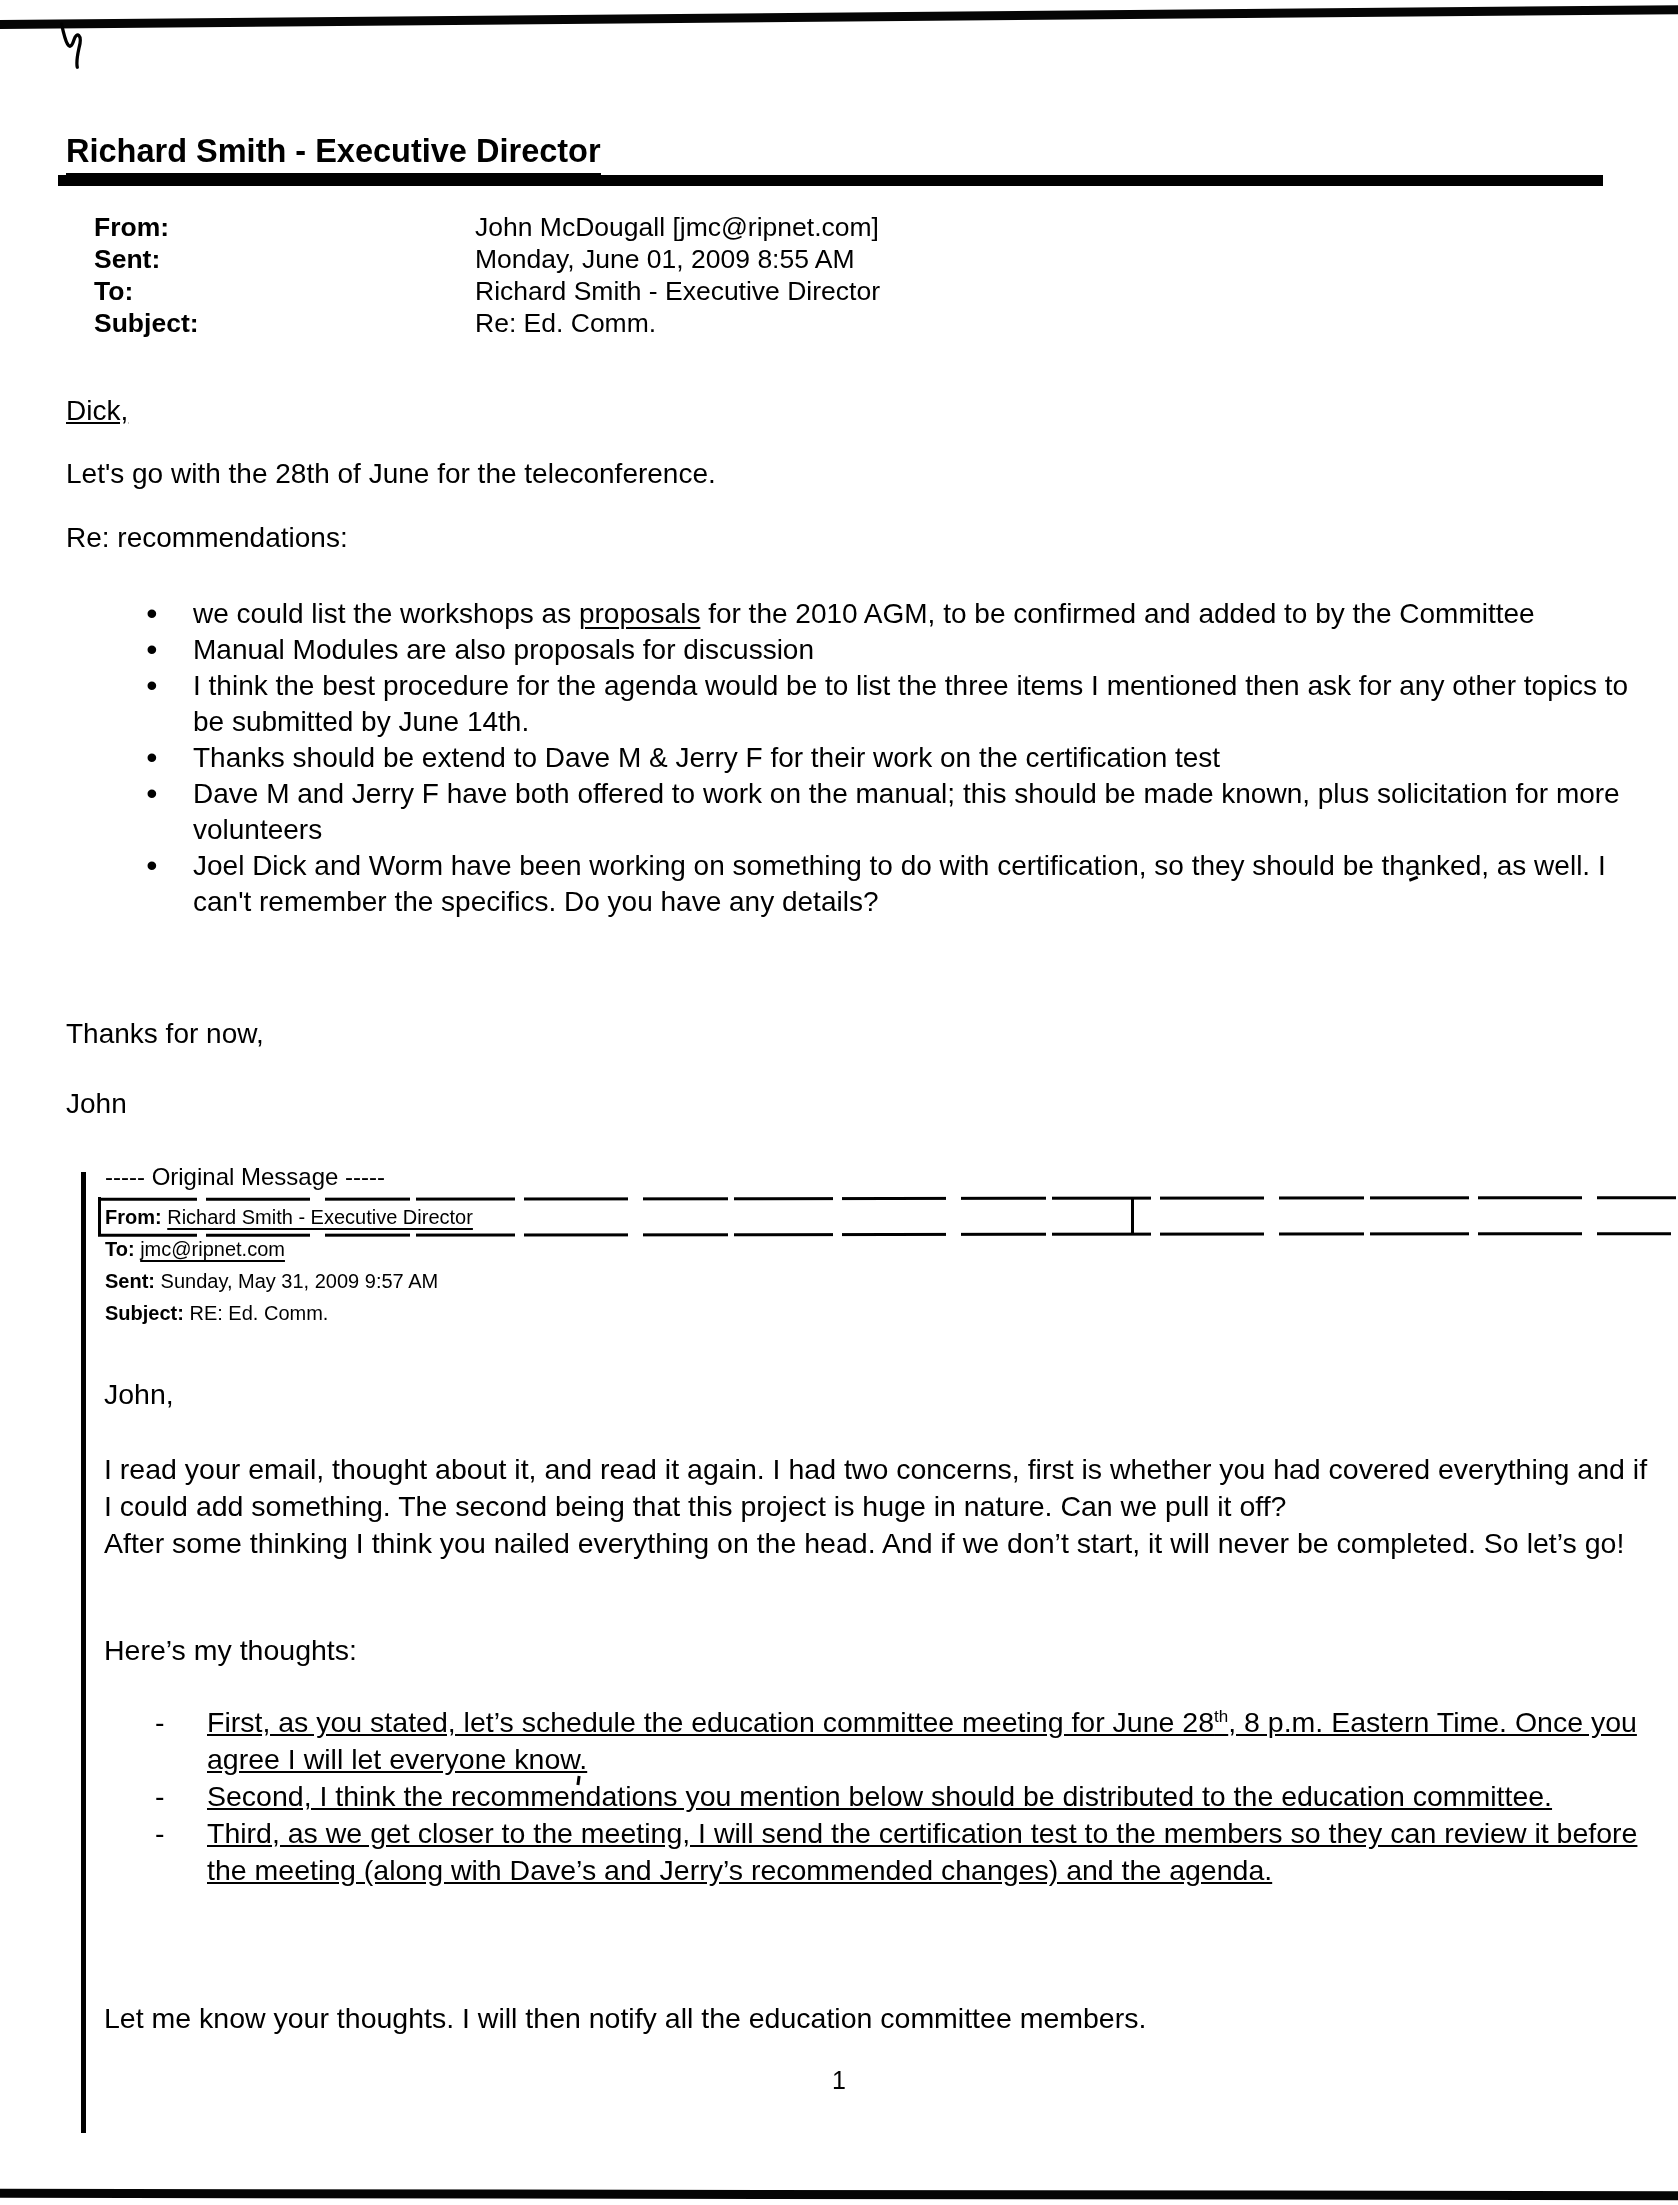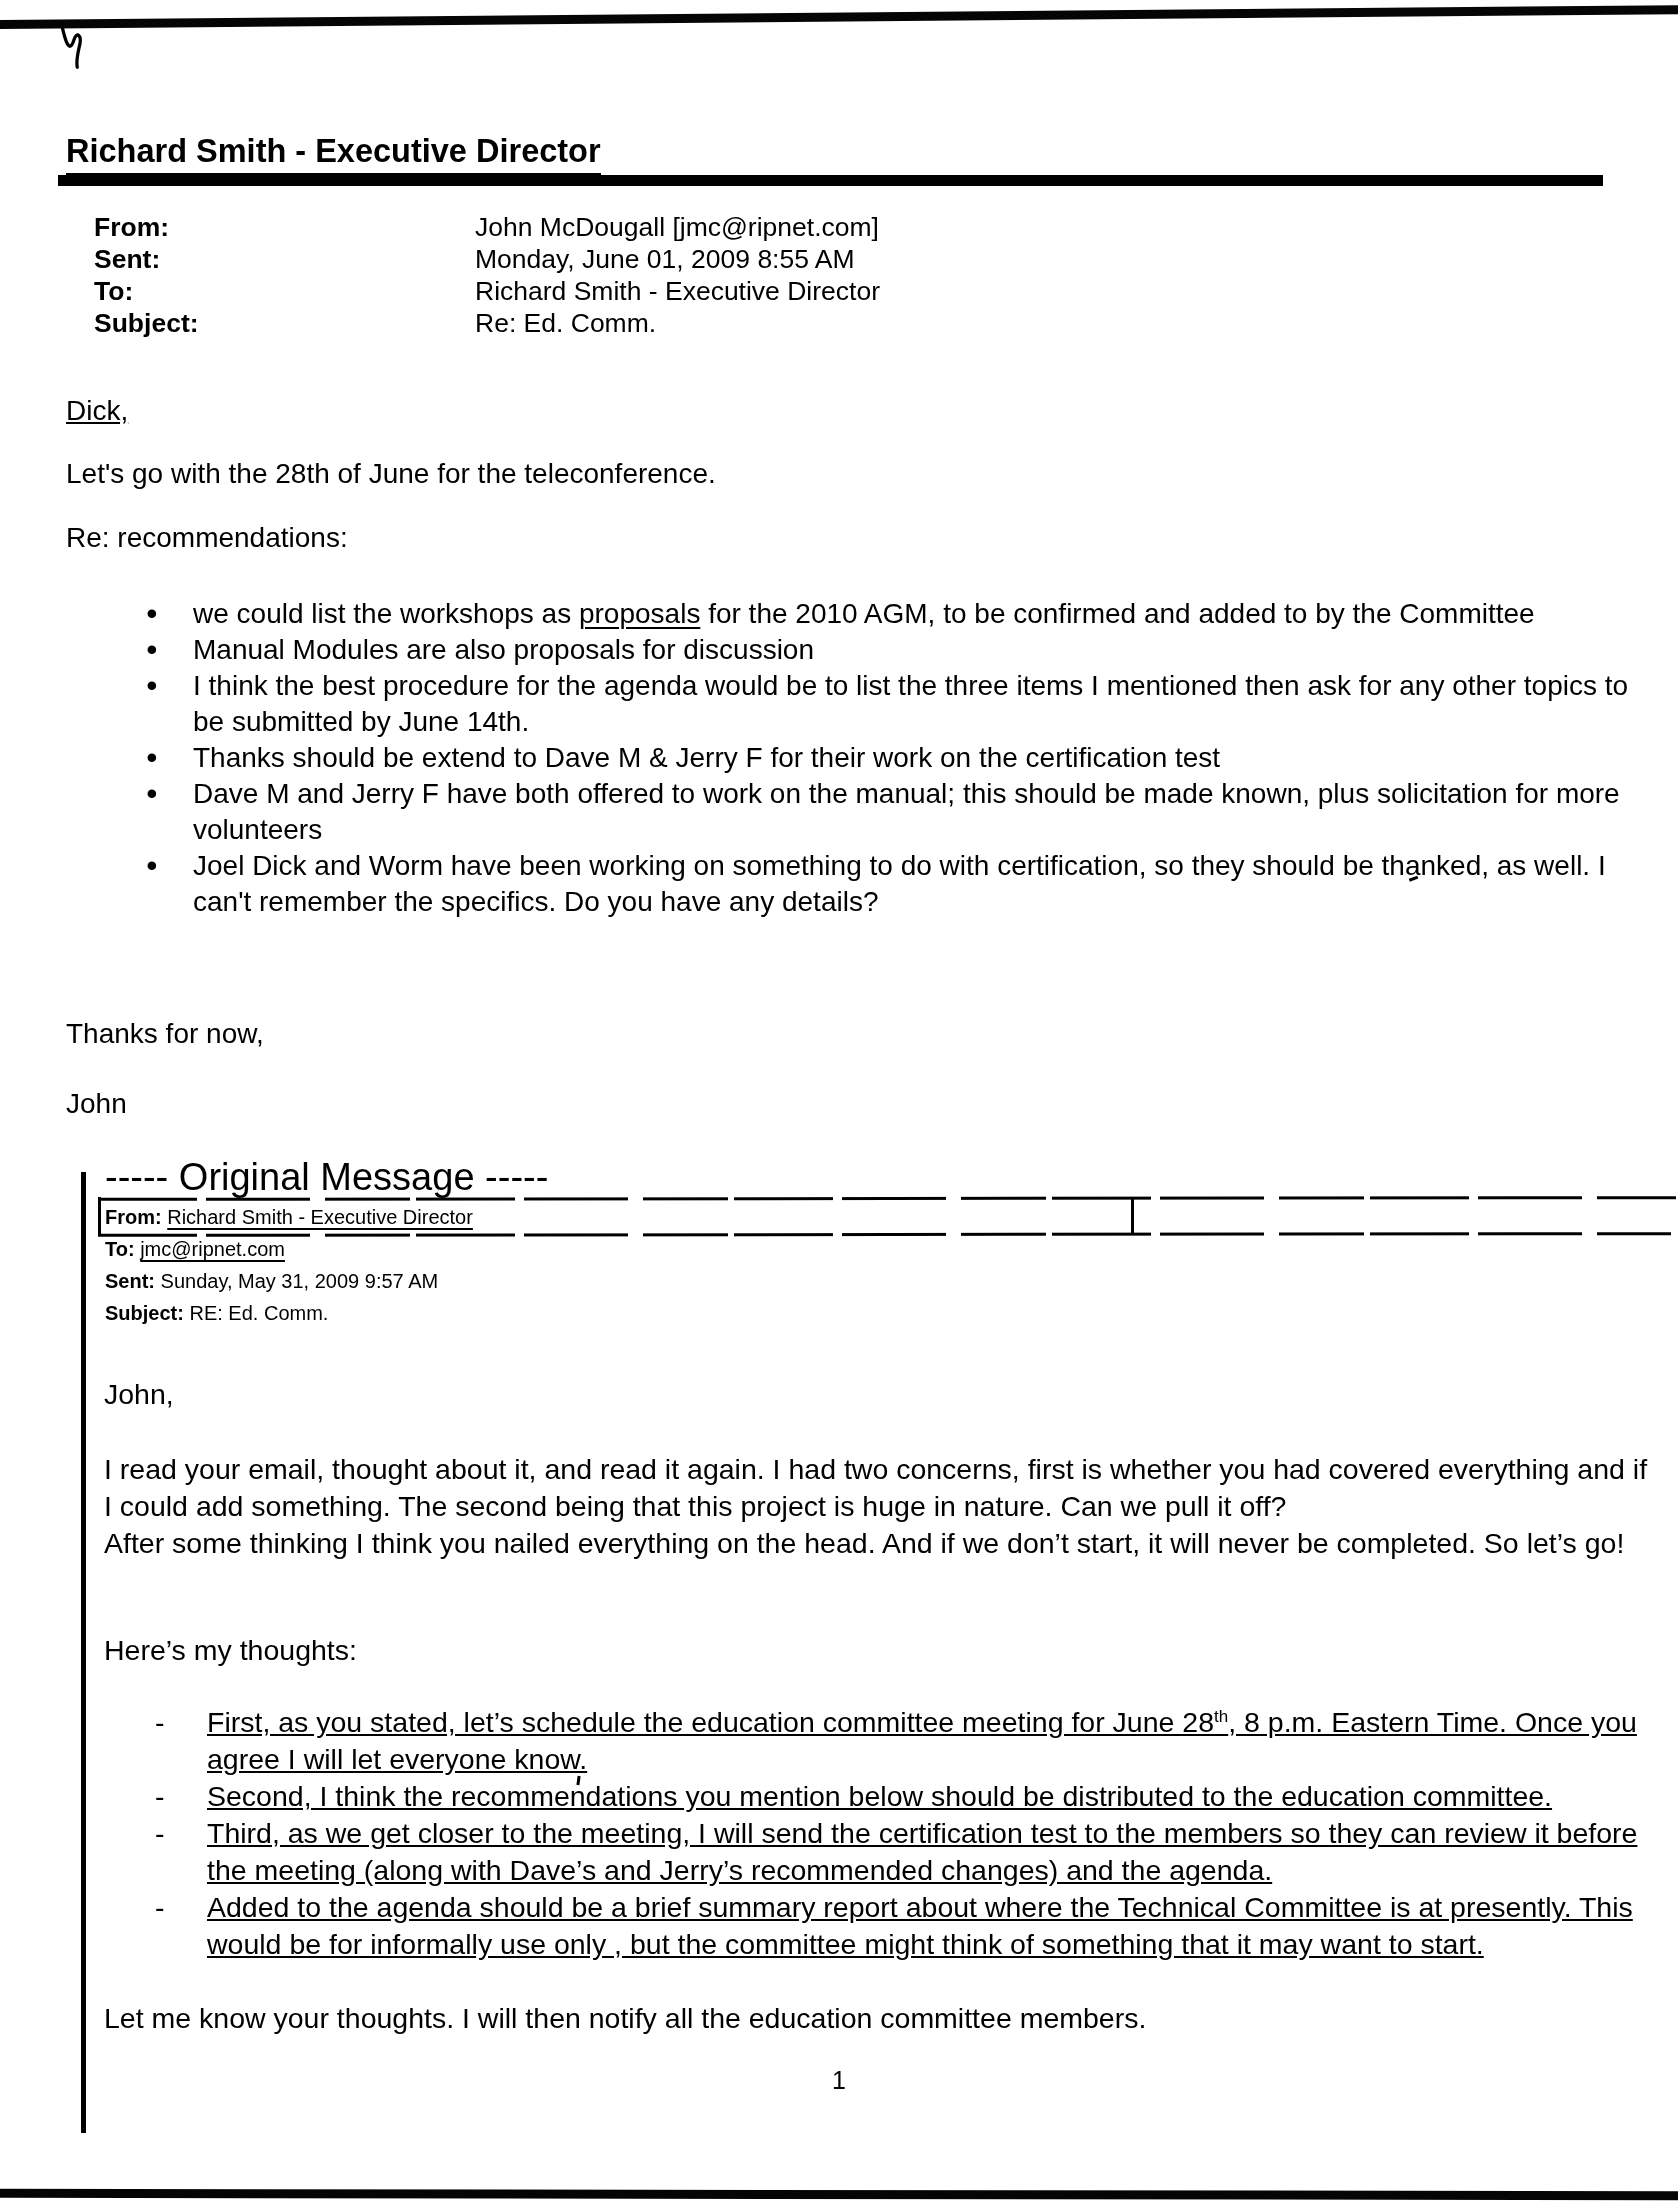--- a/index.html
+++ b/index.html
@@ -71,21 +71,21 @@
     content: "\2022";
     position: absolute; left: 1.3px; top: -1.3px; font-size: 32px;
   }
   .u { text-decoration: underline; text-decoration-thickness: 2px; text-underline-offset: 4px; }
 
   .e1-closing   { top: 1016px; }
   .e1-signature { top: 1086px; }
 
   
   .quote-bar { position: absolute; left: 81px; top: 1172px; width: 5.3px; height: 961px; background: #000; }
-  .orig-sep { position: absolute; left: 105px; top: 1159px; font-size: 38px; line-height: 36px; }
+  .orig-sep { position: absolute; left: 105px; top: 1159px; font-size: 24px; line-height: 36px; }
   .qfields { position: absolute; left: 105px; top: 1201px; font-size: 20px; }
   .qrow { line-height: 32px; white-space: nowrap; }
   .qlabel { font-weight: 700; }
   .qvalue { font-weight: 400; }
 
   
   .e2 { position: absolute; left: 104px; font-size: 28.5px; line-height: 37px; }
   .e2-greeting { top: 1376px; }
   .e2-paras { top: 1451px; width: 1555px; }
   .e2-thoughts { top: 1632px; }
@@ -186,21 +186,20 @@
   <div class="e2 e2-paras">
     <div>I read your email, thought about it, and read it again. I had two concerns, first is whether you had covered everything and if I could add something. The second being that this project is huge in nature. Can we pull it off?</div>
     <div>After some thinking I think you nailed everything on the head. And if we don’t start, it will never be completed. So let’s go!</div>
   </div>
   <div class="e2 e2-thoughts">Here’s my thoughts:</div>
 
   <ul class="dashes">
     <li><span>First, as you stated,  let’s schedule the education committee meeting for June 28</span><sup>th</sup><span>, 8 p.m. Eastern Time. Once you agree I will let everyone know.</span></li>
     <li>Second, I think the recommendations you mention below should be distributed to the education committee.</li>
     <li>Third, as we get closer to the meeting, I will send the certification test to the members so they can review it before the meeting (along with Dave’s and Jerry’s recommended changes) and the agenda.</li>
-    <li>Added to the agenda should be a brief summary report about where the Technical Committee is at presently. This would be for informally use only , but the committee might think of something that it may want to start.</li>
   </ul>
 
   <div class="e2 e2-final">Let me know your thoughts. I will then notify all the education committee members.</div>
 
   <div class="page-number">1</div>
 
 </div>
 
 
 </body></html>

